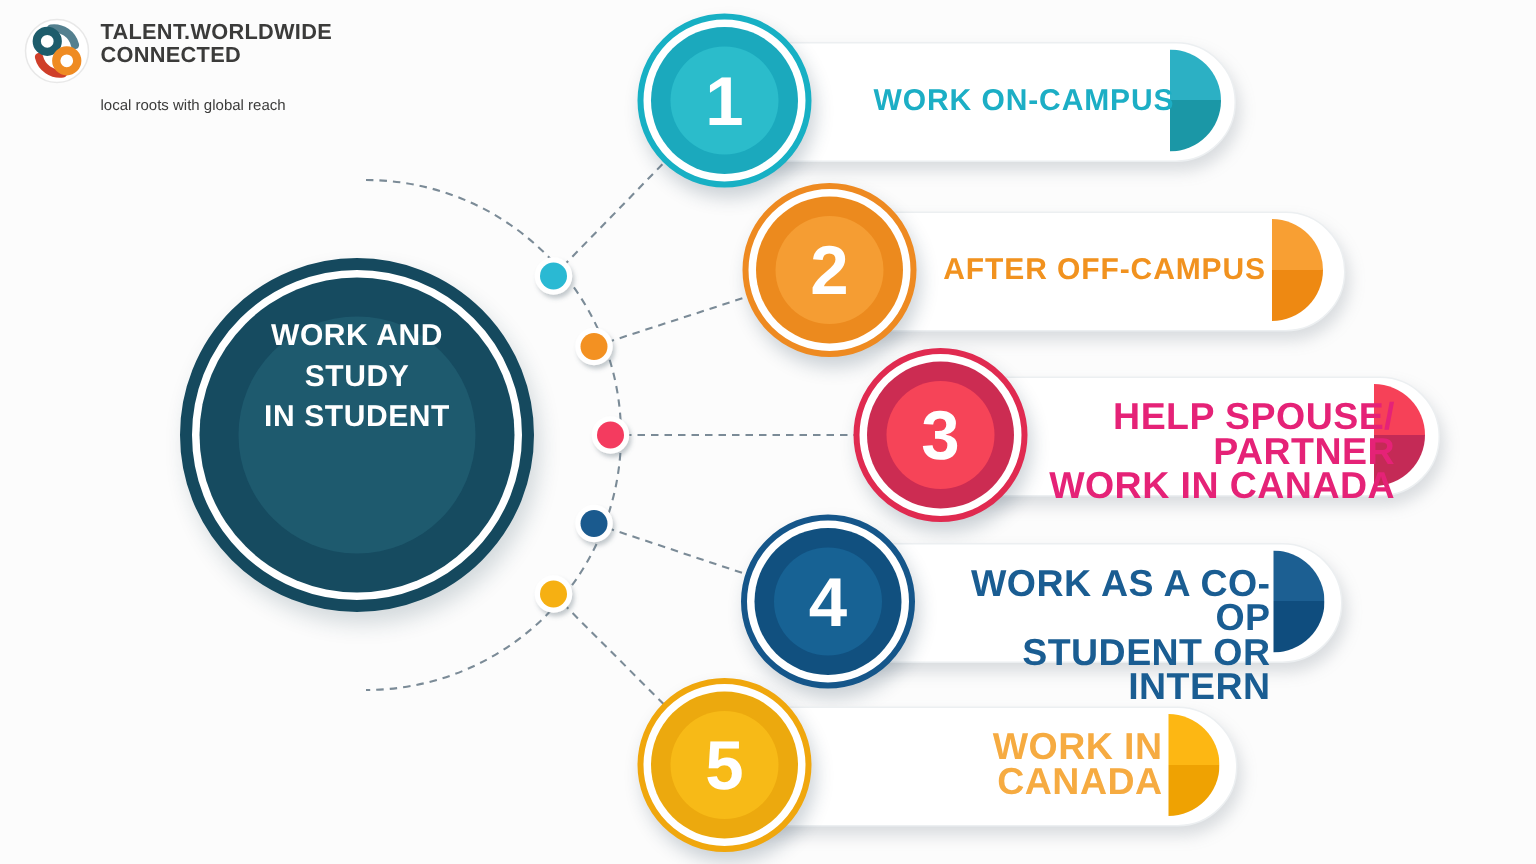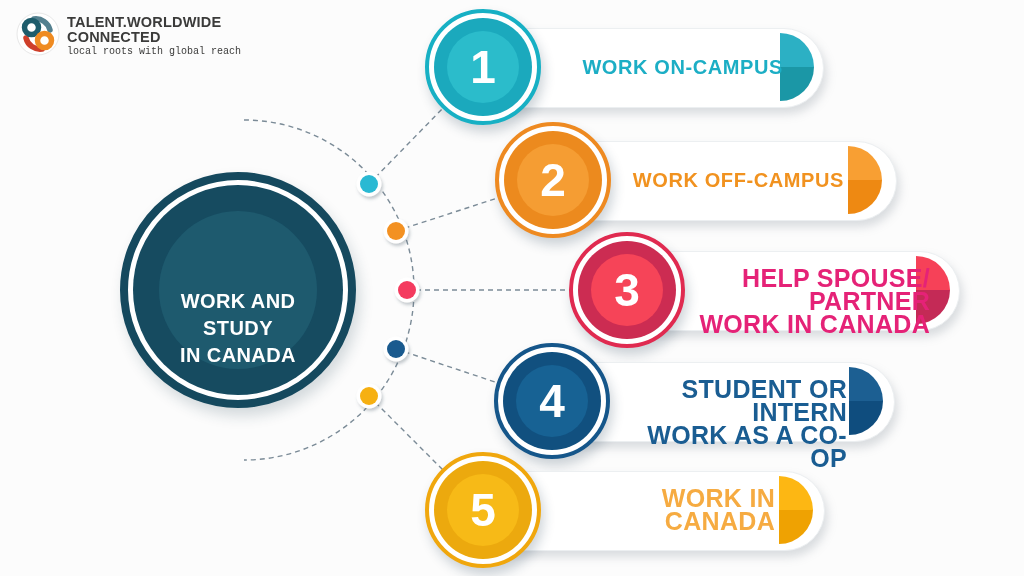--- a/index.html
+++ b/index.html
@@ -6,31 +6,31 @@
   body{
     width:1024px;height:576px;position:relative;overflow:hidden;
     background:#fcfcfc;
     font-family:"Liberation Sans", sans-serif;
   }
   
   .logo{position:absolute;left:16px;top:12px;display:flex;gap:7px;align-items:flex-start;z-index:3;}
   .logo-icon{width:44px;height:44px;flex:0 0 auto;}
   .logo-text{padding-top:3px;}
   .logo-name{font-weight:bold;font-size:14.5px;line-height:15px;letter-spacing:.2px;color:var(--logo-text,#3b3b3a);}
-  .logo-tagline{font-size:10px;line-height:12px;margin-top:1px;color:var(--logo-text,#3b3b3a);font-family:Liberation Mono, monospace;}
+  .logo-tagline{font-size:10px;line-height:12px;margin-top:20px;color:var(--logo-text,#3b3b3a);}
   
   .connector{position:absolute;left:0;top:0;z-index:1;}
   .dash{fill:none;stroke:var(--line-color,#7b8b97);stroke-width:1.4;stroke-dasharray:5 4;}
   
   .hub-outer{position:absolute;left:120px;top:172px;width:236px;height:236px;box-sizing:border-box;
     border:8px solid var(--hub-ring);border-radius:50%;background:#fff;z-index:2;
     box-shadow:4px 8px 14px rgba(30,60,80,.18);}
   .hub-disc{position:absolute;inset:5px;border-radius:50%;background:var(--hub-disc);}
   .hub-core{position:absolute;inset:26px;border-radius:50%;background:var(--hub-core);
-    display:flex;flex-direction:column;align-items:center;justify-content:flex-end;}
+    display:flex;flex-direction:column;align-items:center;justify-content:flex-start;}
   .hub-title{color:#fff;font-weight:bold;font-size:20px;line-height:27px;letter-spacing:.4px;text-align:center;}
   
   .row{position:absolute;left:0;top:0;z-index:2;}
   .pill{position:absolute;background:#fff;border:1px solid #eceff1;border-radius:40px;
     box-shadow:3px 6px 10px rgba(130,140,150,.28);}
   .cap{position:absolute;width:34px;height:68px;overflow:hidden;}
   .cap-circle{position:absolute;left:-34px;top:0;width:68px;height:68px;border-radius:50%;
     background:linear-gradient(to bottom,var(--capTop) 0 50%,var(--capBottom) 50% 100%);}
   .nc{position:absolute;width:116px;height:116px;box-sizing:border-box;border:4px solid var(--ring);
     background:#fff;border-radius:50%;box-shadow:3px 7px 12px rgba(30,60,80,.22);}
@@ -108,21 +108,21 @@
     <div class="logo-name">CONNECTED</div>
     <div class="logo-tagline">local roots with global reach</div>
   </div>
 </div>
 
 <div class="hub-outer" style="--hub-ring: #15495e; --hub-disc: #164b60; --hub-core: #1e5a6e;">
   <div class="hub-disc">
     <div class="hub-core">
       <div class="hub-title">
         <span style="display:block">WORK AND STUDY</span>
-        <span style="display:block">IN CANADA</span>
+        <span style="display:block">IN STUDENT</span>
       </div>
     </div>
   </div>
 </div>
 
 <div class="row r0" style="--ring: #17b0c4; --disc: #1ba9bd; --core: #2bbccb; --text: #1caec5; --capTop: #2cb0c4; --capBottom: #1b97a6;">
   <div class="pill"></div>
   <div class="cap">
       <div class="cap-circle"></div>
     </div>
@@ -138,21 +138,21 @@
       </div>
   </div>
 </div>
 
 <div class="row r1" style="--ring: #ee8a21; --disc: #ec8a1e; --core: #f59d33; --text: #f1921f; --capTop: #f89f33; --capBottom: #ee8912;">
   <div class="pill"></div>
   <div class="cap">
       <div class="cap-circle"></div>
     </div>
   <div class="label label-1line">
-    <span>WORK OFF-CAMPUS</span>
+    <span>AFTER OFF-CAMPUS</span>
     <span></span>
   </div>
   <div class="nc">
     <div class="nc-disc">
         <div class="nc-core">
       <span class="nc-number">2</span>
     </div>
       </div>
   </div>
 </div>
@@ -174,22 +174,22 @@
       </div>
   </div>
 </div>
 
 <div class="row r3" style="--ring: #15568a; --disc: #11507f; --core: #176294; --text: #1a5d92; --capTop: #1c5f92; --capBottom: #0f4d7e;">
   <div class="pill"></div>
   <div class="cap">
       <div class="cap-circle"></div>
     </div>
   <div class="label label-2line">
+    <span>WORK AS A CO-OP</span>
     <span>STUDENT OR INTERN</span>
-    <span>WORK AS A CO-OP</span>
   </div>
   <div class="nc">
     <div class="nc-disc">
         <div class="nc-core">
       <span class="nc-number">4</span>
     </div>
       </div>
   </div>
 </div>
 

